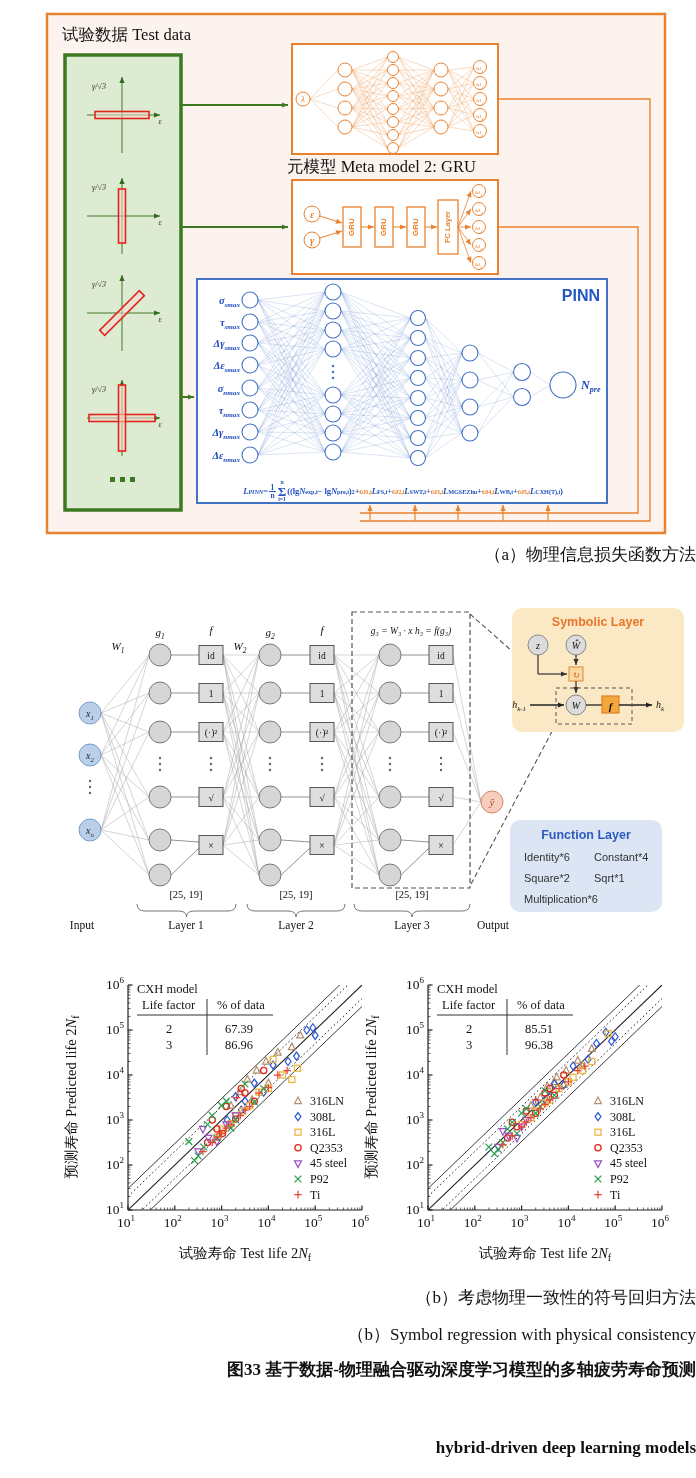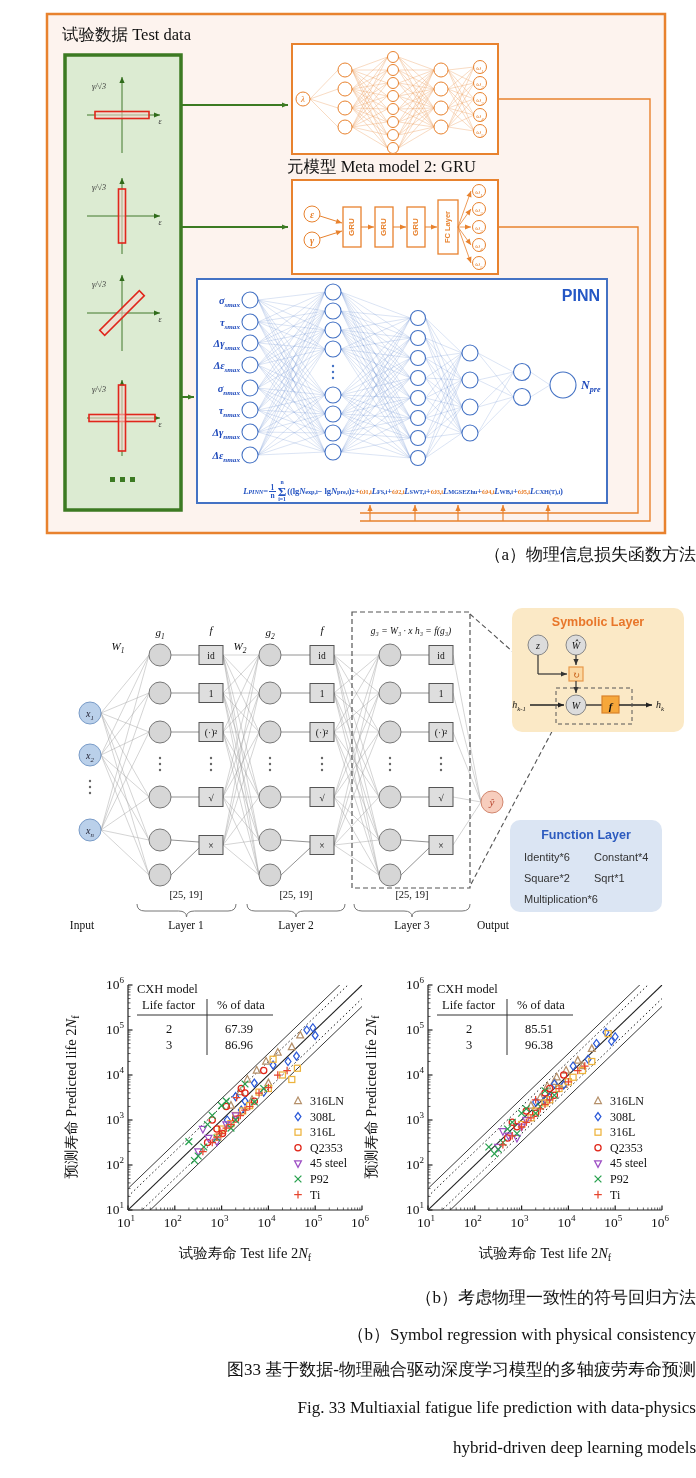--- a/index.html
+++ b/index.html
@@ -1,21 +1,21 @@
 <!DOCTYPE html>
 <html><head>
 <meta charset="utf-8">
 <style>
   html,body{margin:0;padding:0;background:#fff;}
   .page{position:relative;width:696px;height:1478px;background:#fff;overflow:hidden;
         font-family:"Liberation Serif","DejaVu Serif",serif;}
   .abs{position:absolute;}
   .ttl{font-size:16.5px;color:#111;white-space:nowrap;}
   .cap{width:696px;text-align:right;font-size:17px;color:#111;}
-  .bold{font-weight:normal;}
+  .bold{font-weight:bold;}
   .pinnlab{font-family:"Liberation Sans","DejaVu Sans",sans-serif;font-weight:bold;
            font-size:16px;color:#2457c5;text-align:right;width:80px;}
   .eq{display:flex;align-items:center;justify-content:center;white-space:nowrap;
       font-size:8.6px;font-weight:600;color:#2353c2;width:402px;height:22px;letter-spacing:-0.1px;}
   .eq .i{font-style:italic;}
   .eq .o{color:#e87d28;}
   .eq .sub{font-size:6.3px;vertical-align:-2.5px;}
   .eq .sup{font-size:6.3px;vertical-align:4px;}
   .eq .frac{display:inline-flex;flex-direction:column;align-items:center;font-size:7.5px;
             line-height:7px;margin:0 1px;vertical-align:middle;}
@@ -1239,15 +1239,14 @@
       <line x1="594.6" y1="207.4" x2="601.4" y2="200.6" stroke="#27a04e" stroke-width="1.25" fill="none"></line>
       <text x="610" y="208" font-size="12" fill="#111" text-anchor="start" font-family="&quot;Liberation Serif&quot;,&quot;DejaVu Serif&quot;,serif">P92</text>
       <line x1="594.2" y1="219.6" x2="601.8" y2="219.6" stroke="#e6452e" stroke-width="1.25" fill="none"></line>
       <line x1="598" y1="215.79999999999998" x2="598" y2="223.4" stroke="#e6452e" stroke-width="1.25" fill="none"></line>
       <text x="610" y="223.6" font-size="12" fill="#111" text-anchor="start" font-family="&quot;Liberation Serif&quot;,&quot;DejaVu Serif&quot;,serif">Ti</text>
     </svg>
 
   <div class="abs cap" style="top:1286px">（b）考虑物理一致性的符号回归方法</div>
   <div class="abs cap" style="top:1323px">（b）Symbol regression with physical consistency</div>
   <div class="abs cap bold" style="top:1358px">图33  基于数据-物理融合驱动深度学习模型的多轴疲劳寿命预测</div>
-  <div class="abs cap bold" style="top:1398px">Fig. 33  Multiaxial fatigue life prediction with data-physics</div>
   <div class="abs cap bold" style="top:1438px">hybrid-driven deep learning models</div>
 </div>
 
 </body></html>

